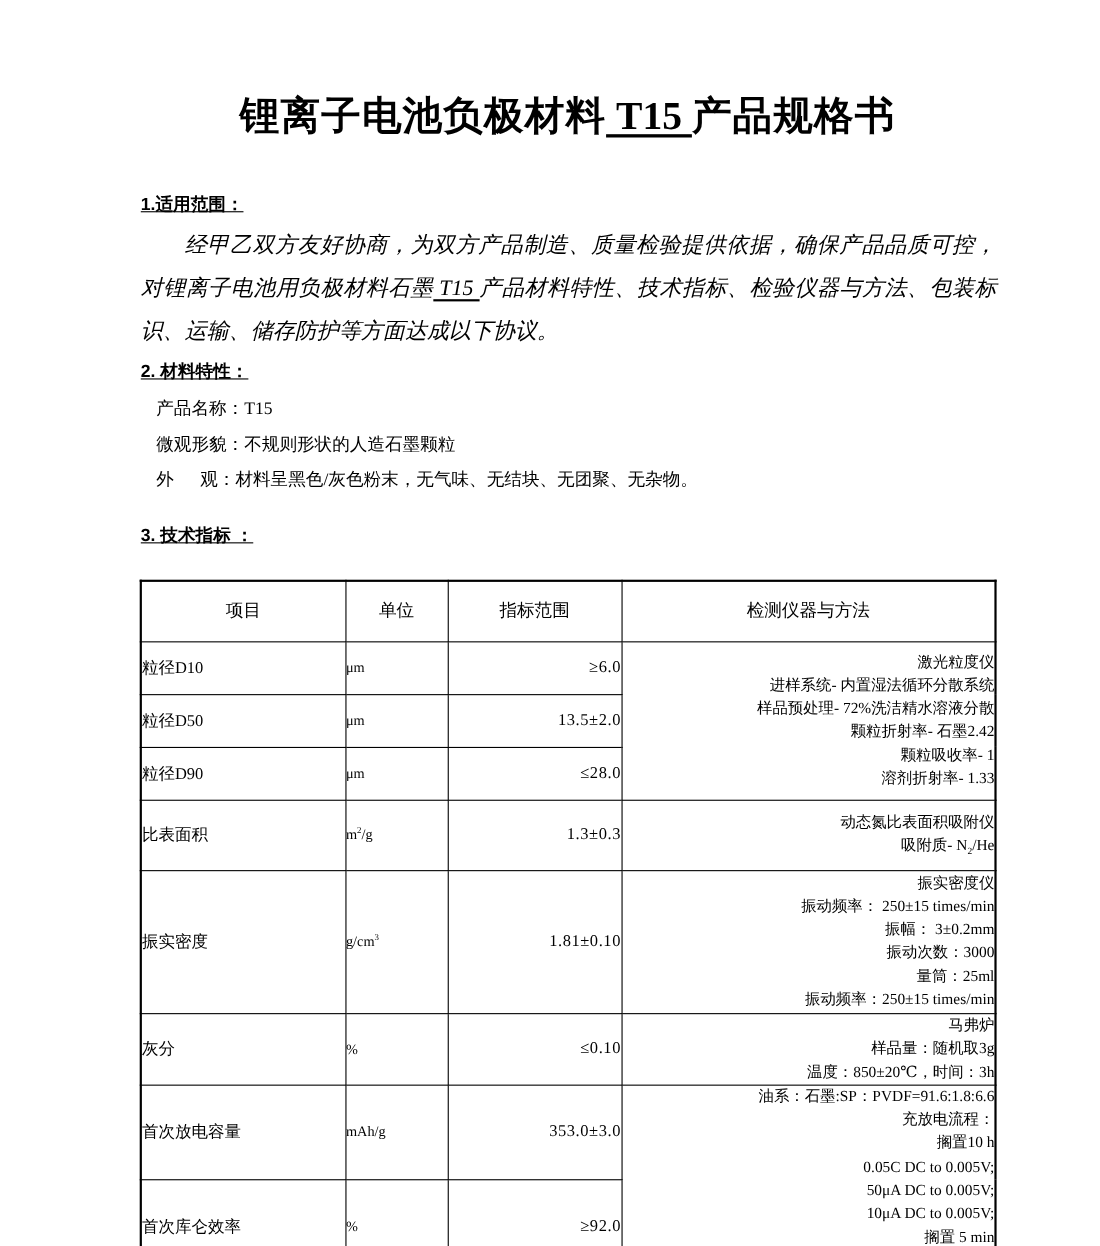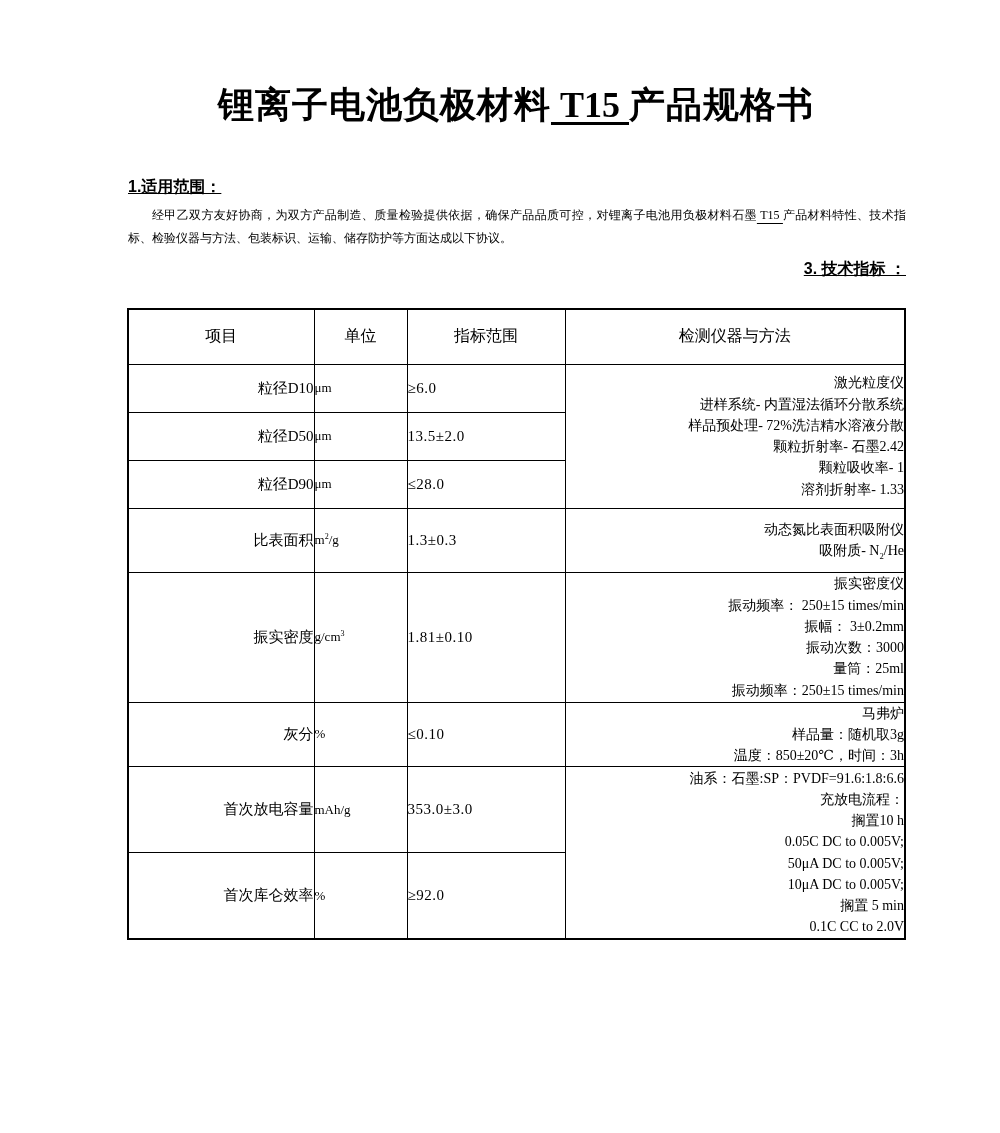--- a/index.html
+++ b/index.html
@@ -50,39 +50,40 @@
     font-size: 16px;
     font-weight: bold;
     margin: 0 0 4px 0;
     line-height: 1.55;
     font-family: "Liberation Sans", "DejaVu Sans", sans-serif;
     text-decoration: underline;
   }
   .sec-heading.indent-none { margin-left: 0px; }
 
   .para {
-    font-size: 12px;
+    font-size: 20px;
     line-height: 1.95;
     text-align: justify;
     margin: 0;
     text-indent: 2em;
+    font-style: italic;
   }
   .para .underlined {
     text-decoration: underline;
     text-underline-offset: 4px;
   }
   .kv-line {
     font-size: 16px;
     line-height: 2.05;
     margin: 0 0 0 14px;
     white-space: pre;
   }
 
   .sec2-block { margin-top: 6px; }
-  .sec3-head { margin-top: 6px; text-align: right; }
+  .sec3-head { margin-top: 22px; }
 
   
   .spec-table-wrap {
     margin: 26px 0 0 0;
     padding: 0 112px 0 111px;
   }
   table.spec {
     border-collapse: collapse;
     width: 777px;
     table-layout: fixed;
@@ -98,29 +99,29 @@
   .c-unit   { width: 93px; }
   .c-range  { width: 158px; }
   .c-method { width: 340px; }
 
   .hdr td {
     text-align: center;
     font-size: 16px;
     height: 54px;
   }
   td.item-cell {
-    text-align: right;
+    text-align: left;
     font-size: 15px;
   }
   td.unit-cell {
     text-align: left;
     font-size: 13px;
   }
   td.range-cell {
-    text-align: left;
+    text-align: right;
     font-size: 15px;
     letter-spacing: 0.5px;
   }
   td.method-cell {
     vertical-align: top;
     padding: 3px 0 3px 4px;
     font-size: 14px;
     line-height: 1.52;
     text-align: right;
   }
@@ -144,20 +145,26 @@
 <div class="page">
 
   <h1 class="doc-title"><span>锂离子电池负极材料</span><span class="underlined"> T15 </span><span>产品规格书</span></h1>
 
   <div class="body-wrap">
 
     <div class="sec-heading indent-none">1.适用范围：</div>
 
     <p class="para"><span>经甲乙双方友好协商，为双方产品制造、质量检验提供依据，确保产品品质可控，对锂离子电池用负极材料石墨</span><span class="underlined"> T15 </span><span>产品材料特性、技术指标、检验仪器与方法、包装标识、运输、储存防护等方面达成以下协议。</span></p>
 
+    <div class="sec2-block">
+      <div class="sec-heading indent-none">2.  材料特性：</div>
+      <div class="kv-line">产品名称：T15</div>
+      <div class="kv-line">微观形貌：不规则形状的人造石墨颗粒</div>
+      <div class="kv-line">外      观：材料呈黑色/灰色粉末，无气味、无结块、无团聚、无杂物。</div>
+    </div>
 
     <div class="sec-heading indent-none sec3-head">3.  技术指标 ：</div>
   </div>
 
   <div class="spec-table-wrap">
     <table class="spec">
       <colgroup>
         <col class="c-item">
           <col class="c-unit">
           <col class="c-range">

